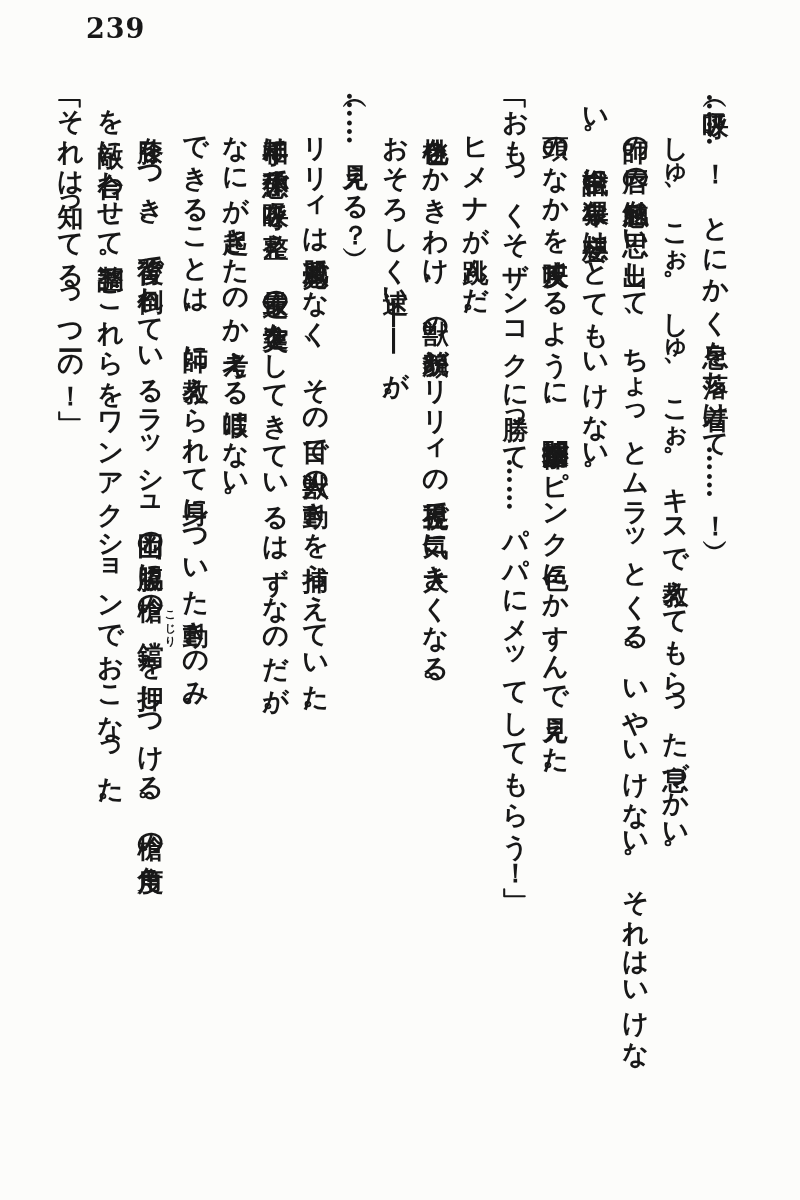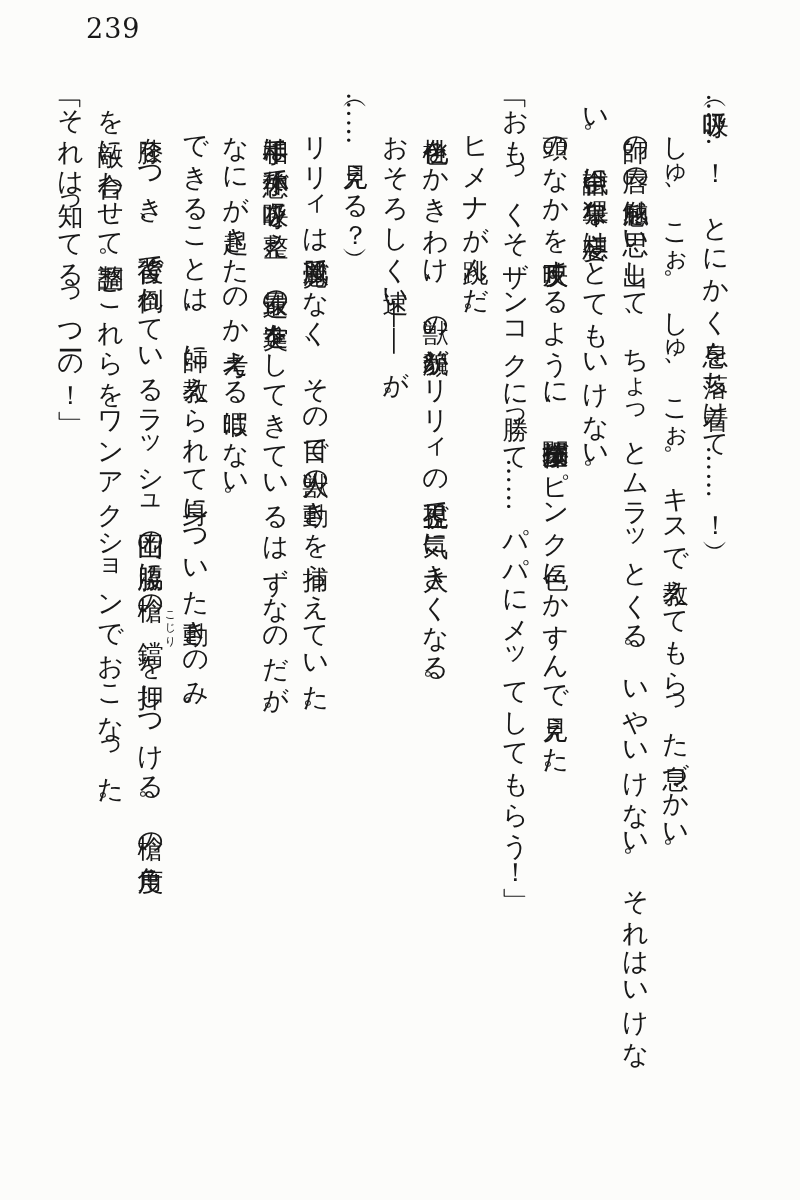--- a/index.html
+++ b/index.html
@@ -4,20 +4,21 @@
 <style>
   html, body { margin: 0; padding: 0; }
   .page {
     position: relative;
     width: 800px;
     height: 1200px;
     background: #fcfcfa;
     color: #181818;
     font-family: "DejaVu Serif", serif;
     overflow: hidden;
+    font-weight: bold;
   }
   .page-number {
     position: absolute;
     top: 13px;
     left: 86px;
     font-size: 27px;
     letter-spacing: 1px;
     font-family: "DejaVu Serif", serif;
   }
   .text-block {

